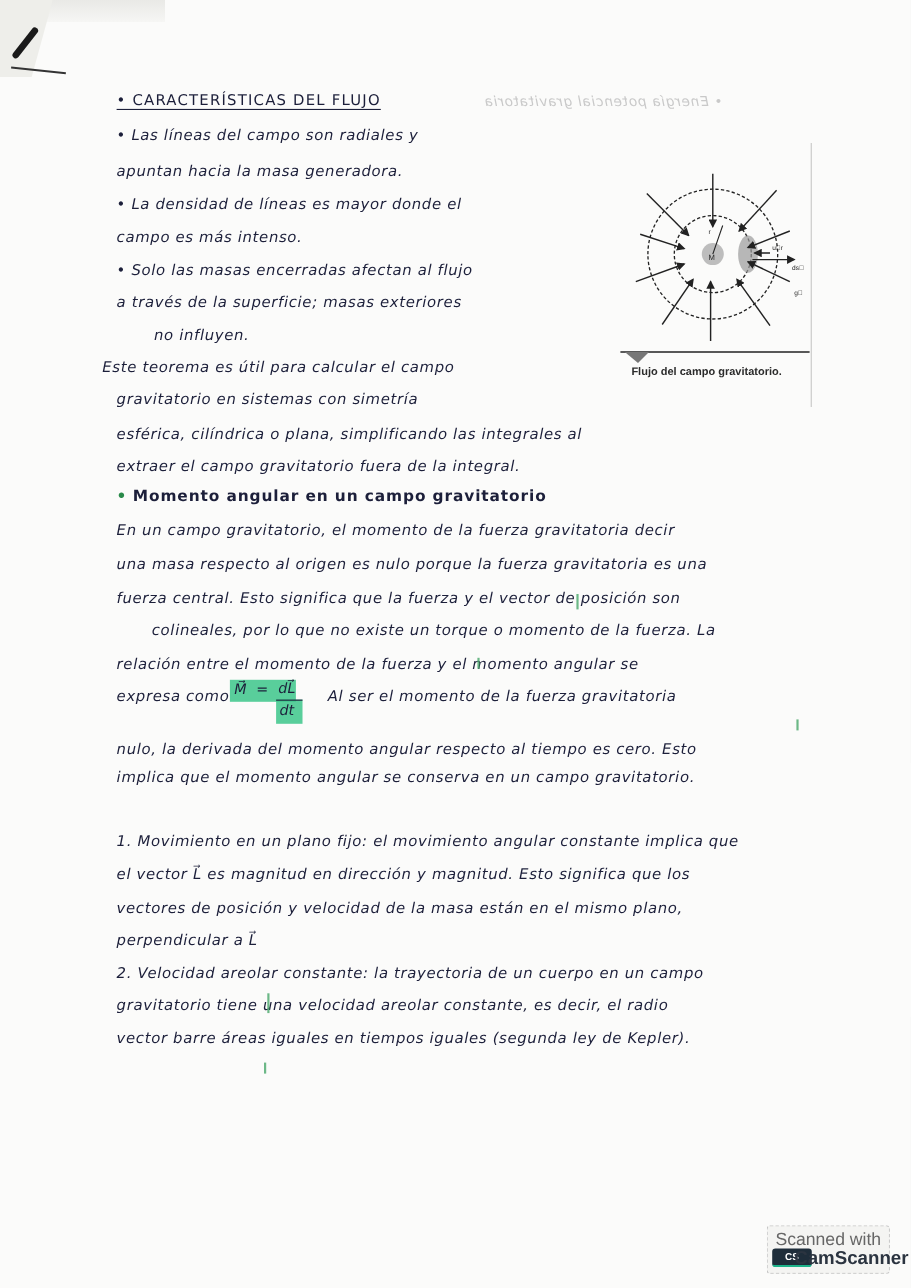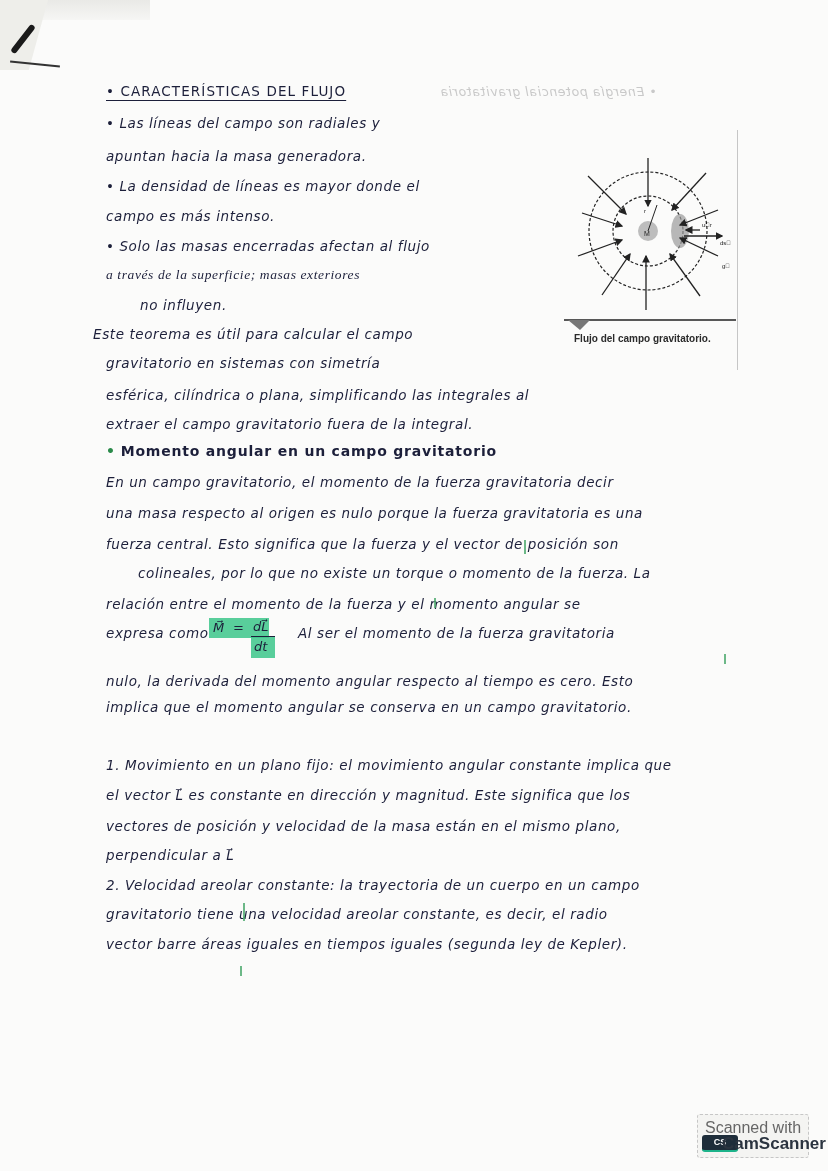--- a/index.html
+++ b/index.html
@@ -93,21 +93,21 @@
   <div class="corner-line"></div>
 
   <div class="bleed">• Energía potencial gravitatoria</div>
 
   <div class="hw heading" style="left:106px;top:83px;">• CARACTERÍSTICAS DEL FLUJO</div>
   <div class="hw" style="left:106px;top:115px;">• Las líneas del campo son radiales y</div>
   <div class="hw" style="left:106px;top:148px;">apuntan hacia la masa generadora.</div>
   <div class="hw" style="left:106px;top:178px;">• La densidad de líneas es mayor donde el</div>
   <div class="hw" style="left:106px;top:208px;">campo es más intenso.</div>
   <div class="hw" style="left:106px;top:238px;">• Solo las masas encerradas afectan al flujo</div>
-  <div class="hw" style="left:106px;top:267px;font-family:Liberation Serif, serif;">a través de la superficie; masas exteriores</div>
+  <div class="hw" style="left:106px;top:267px;">a través de la superficie; masas exteriores</div>
   <div class="hw" style="left:106px;top:297px;margin-left:34px;">no influyen.</div>
   <div class="hw" style="left:93px;top:326px;text-align:right;">Este teorema es útil para calcular el campo</div>
   <div class="hw" style="left:106px;top:355px;">gravitatorio en sistemas con simetría</div>
   <div class="hw" style="left:106px;top:387px;">esférica, cilíndrica o plana, simplificando las integrales al</div>
   <div class="hw" style="left:106px;top:416px;">extraer el campo gravitatorio fuera de la integral.</div>
 
   <div class="figure-border"></div>
   <svg class="figure-box" viewBox="0 0 180 244" width="180" height="244">
     <defs>
       <marker id="ah" markerWidth="6" markerHeight="6" refX="5" refY="3" orient="auto">
@@ -162,21 +162,21 @@
     <span class="t" style="left:44px;top:1px;">dL⃗</span>
     <div style="position:absolute;left:42px;top:18px;width:24px;height:1px;background:#1c1f3a;"></div>
     <span class="t" style="left:45px;top:21px;">dt</span>
   </div>
   <div class="hw" style="left:298px;top:625px;">Al ser el momento de la fuerza gravitatoria</div>
 
   <div class="hw" style="left:106px;top:673px;">nulo, la derivada del momento angular respecto al tiempo es cero. Esto</div>
   <div class="hw" style="left:106px;top:699px;">implica que el momento angular se conserva en un campo gravitatorio.</div>
 
   <div class="hw" style="left:106px;top:757px;">1. Movimiento en un plano fijo: el movimiento angular constante implica que</div>
-  <div class="hw" style="left:106px;top:787px;">el vector L⃗ es constante en dirección y magnitud. Este significa que los</div>
+  <div class="hw" style="left:106px;top:787px;">el vector L⃗ es magnitud en dirección y magnitud. Esto significa que los</div>
   <div class="hw" style="left:106px;top:818px;">vectores de posición y velocidad de la masa están en el mismo plano,</div>
   <div class="hw" style="left:106px;top:847px;">perpendicular a L⃗</div>
   <div class="hw" style="left:106px;top:877px;">2. Velocidad areolar constante: la trayectoria de un cuerpo en un campo</div>
   <div class="hw" style="left:106px;top:906px;">gravitatorio tiene una velocidad areolar constante, es decir, el radio</div>
   <div class="hw" style="left:106px;top:936px;">vector barre áreas iguales en tiempos iguales (segunda ley de Kepler).</div>
 
   <div class="green-mark" style="left:524px;top:540px;height:14px;"></div>
   <div class="green-mark" style="left:434px;top:598px;height:10px;"></div>
   <div class="green-mark" style="left:724px;top:654px;height:10px;"></div>
   <div class="green-mark" style="left:243px;top:903px;height:18px;"></div>

